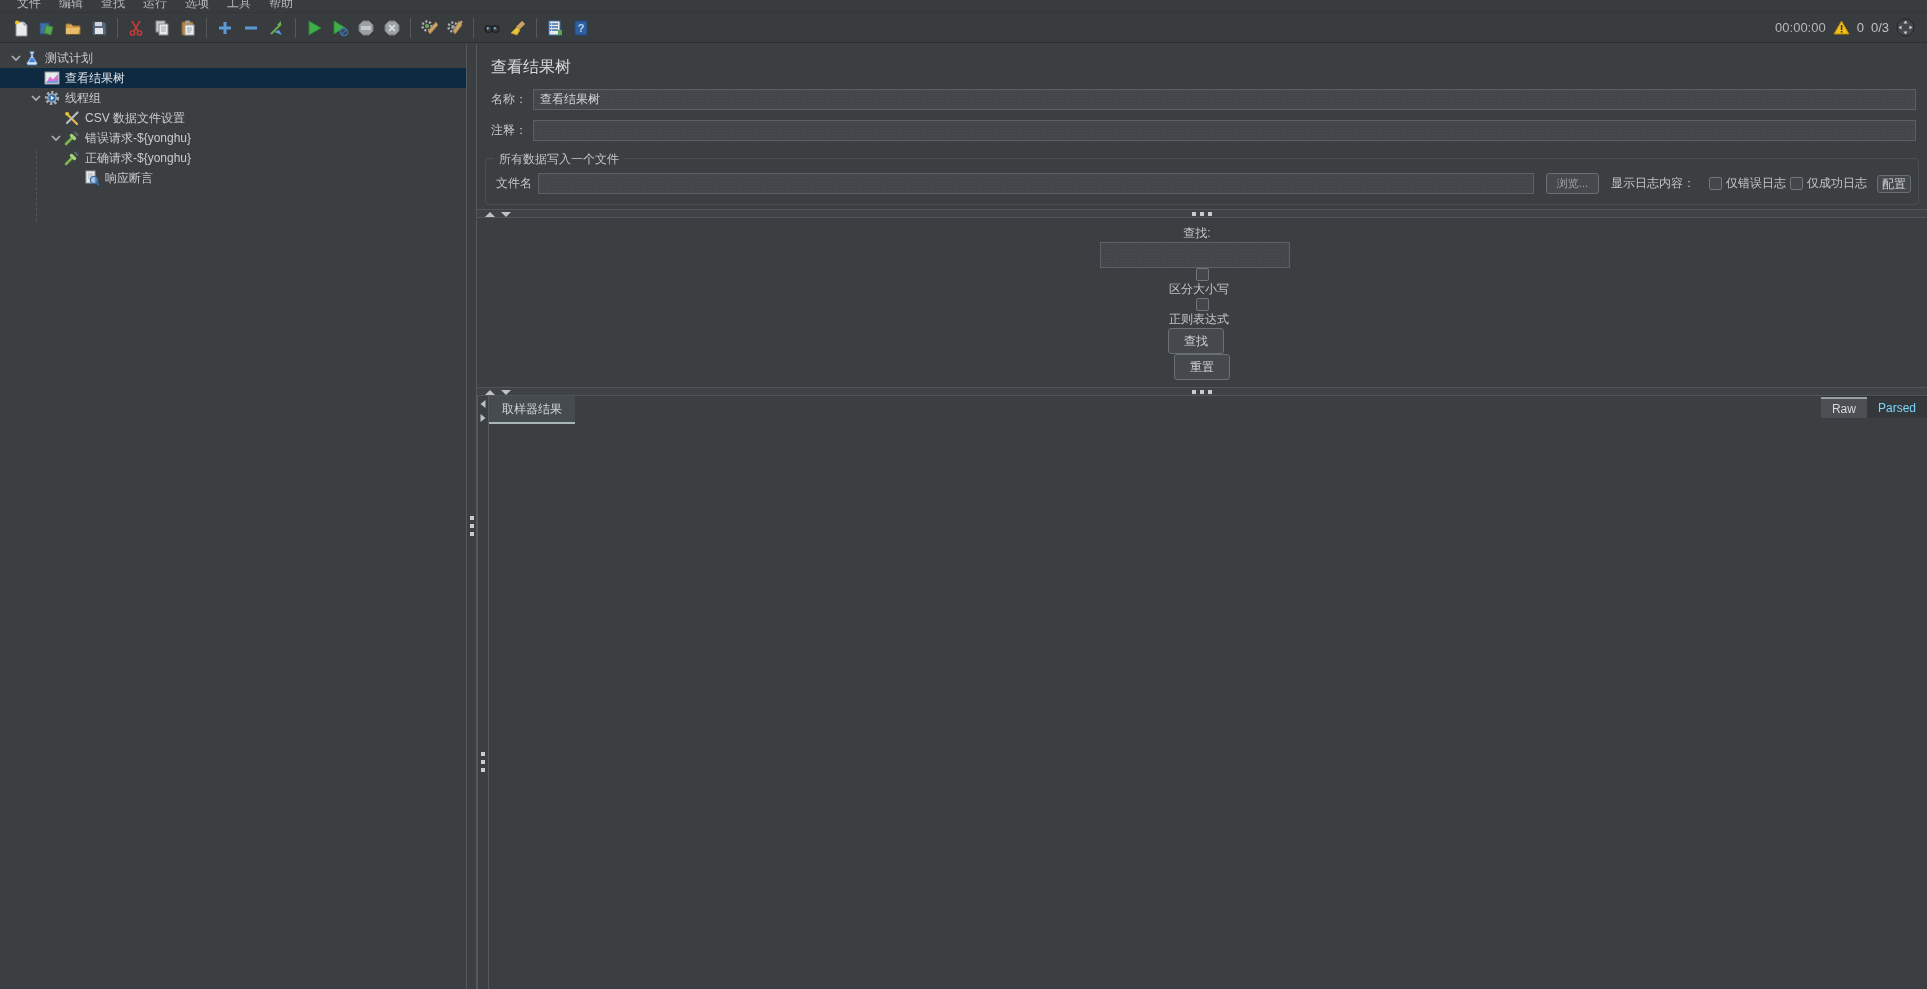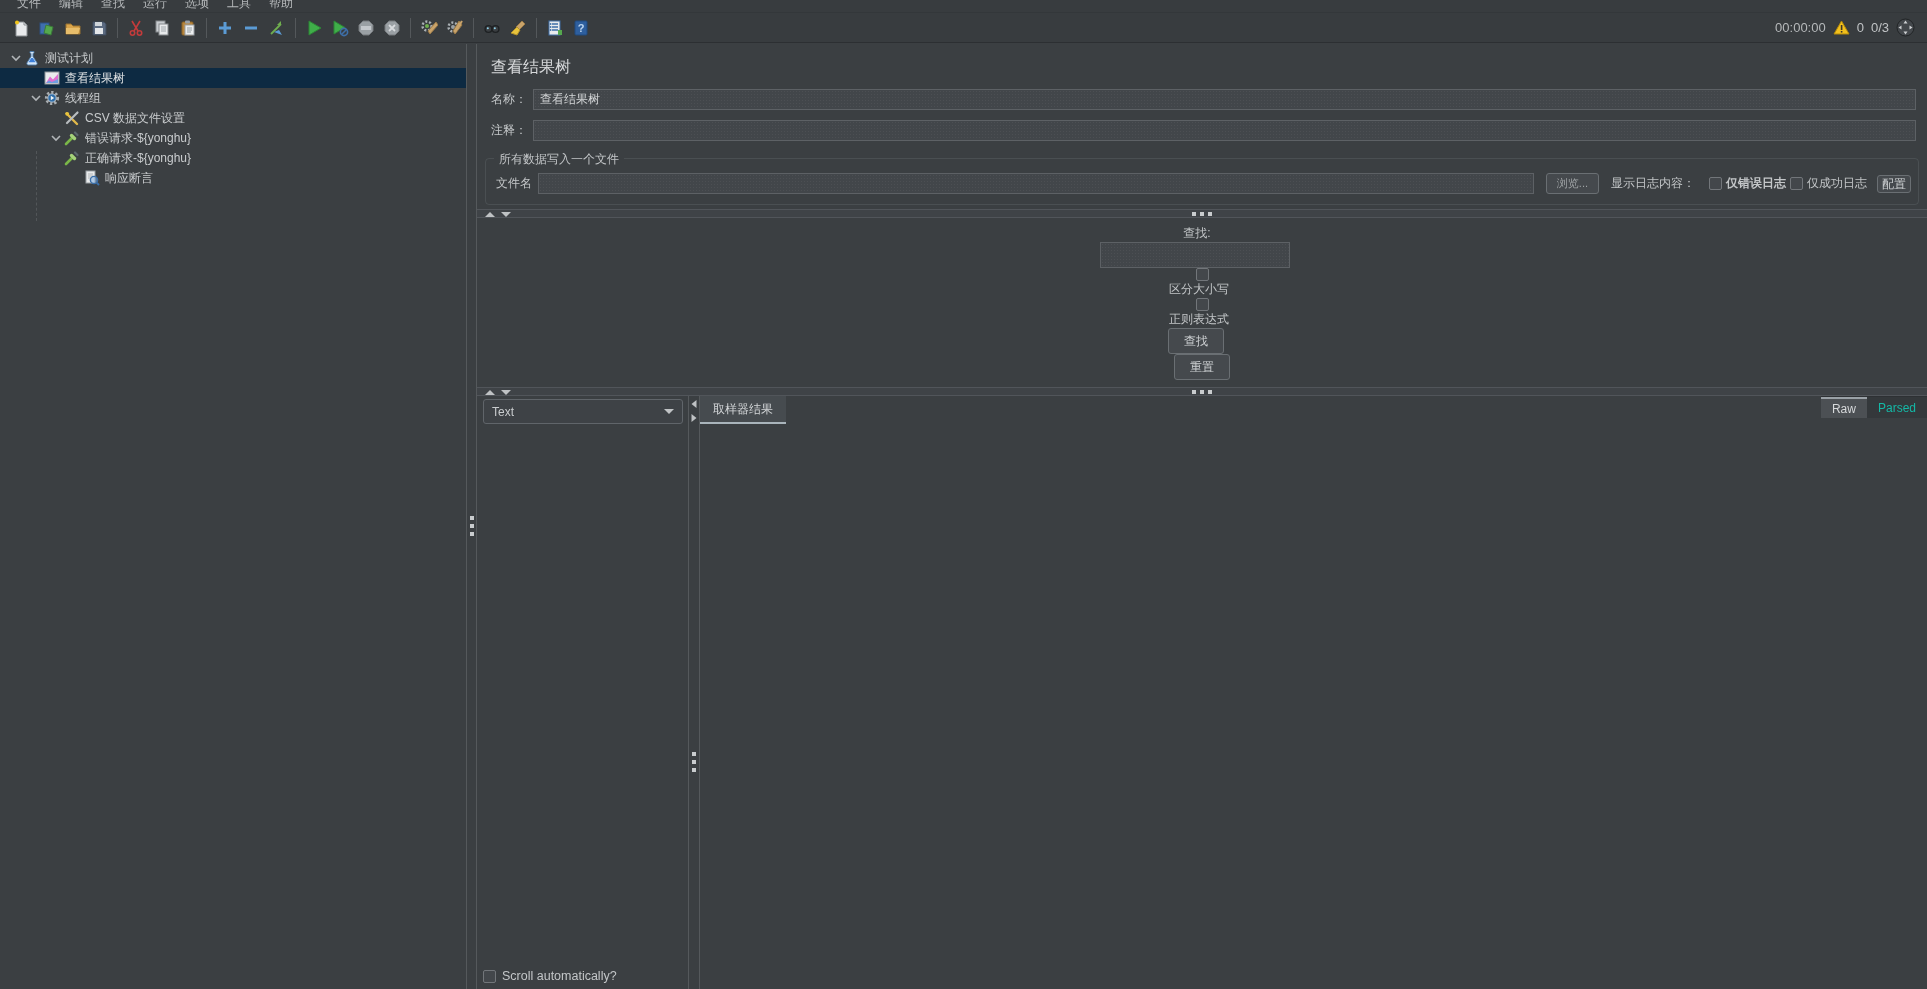--- a/index.html
+++ b/index.html
@@ -92,21 +92,21 @@
   .arr-l { width: 0; height: 0; border-top: 4px solid transparent; border-bottom: 4px solid transparent; border-right: 5px solid #bfc2c4; cursor: pointer; }
   .arr-r { width: 0; height: 0; border-top: 4px solid transparent; border-bottom: 4px solid transparent; border-left: 5px solid #bfc2c4; cursor: pointer; }
   .result-pane { flex: 1; display: flex; flex-direction: row; min-width: 0; }
   .tabbar-top { height: 28px; background: #34383b; display: flex; align-items: stretch; }
   .tab-top {
     padding: 0 13px; display: flex; align-items: center; background: #464b4f; color: #d2d5d7;
     border-bottom: 2px solid #a9b4bb; cursor: pointer;
   }
   .result-body { flex: 1; background: #3b3f42; }
   .tabbar-bottom { height: 22px; background: #34383b; display: flex; align-items: stretch; border-top: 1px solid #2e3134; }
-  .tab-bot { padding: 0 11px; display: flex; align-items: center; color: #14b8a6; cursor: pointer; }
+  .tab-bot { padding: 0 11px; display: flex; align-items: center; color: #7dd3fc; cursor: pointer; }
   .tab-bot.active { background: #4c5054; border-top: 2px solid #9aa1a7; color: #d6d8da; }
   svg { display: block; }
 </style>
 </head>
 <body>
 
 <div class="menubar">
   <span class="mitem">文件</span>
   <span class="mitem">编辑</span>
   <span class="mitem">查找</span>
@@ -406,21 +406,21 @@
     </div>
 
     <div class="groupbox">
       <span class="grouplabel">所有数据写入一个文件</span>
       <div class="frow" style="margin:4px 3px 2px 6px;">
         <span class="flabel">文件名</span>
         <input class="field grow" style="margin-right: 12px;" value="">
         <button class="btn small" style="margin-right:12px;">浏览...</button>
         <span class="flabel" style="margin-right:14px;">显示日志内容：</span>
         <span class="cb"></span>
-        <span class="cblabel" style="font-weight:bold;">仅错误日志</span>
+        <span class="cblabel" style="">仅错误日志</span>
         <span class="cb"></span>
         <span class="cblabel" style="margin-right:10px;">仅成功日志</span>
         <button class="btn" style="height:18px;padding:0 4px;">配置</button>
       </div>
     </div>
 
     <div class="hsplit">
       <div class="collapse">
         <span class="arr-up"></span>
         <span class="arr-dn"></span>
@@ -450,31 +450,20 @@
       </div>
       <div class="hdots">
           <i></i>
           <i></i>
           <i></i>
         </div>
     </div>
 
     <div class="lower">
 
-      <div class="renderer-pane">
-        <div class="combo">
-          <span>Text</span>
-          <span class="carr"></span>
-        </div>
-        <div class="grow"></div>
-        <div class="scrollrow">
-          <span class="cb"></span>
-          <span>Scroll automatically?</span>
-        </div>
-      </div>
 
       <div class="vsplit2">
         <div class="lr-arrows">
           <span class="arr-l"></span>
           <span class="arr-r"></span>
         </div>
         <div class="vdots" style="top:356px;">
             <i></i>
             <i></i>
             <i></i>

